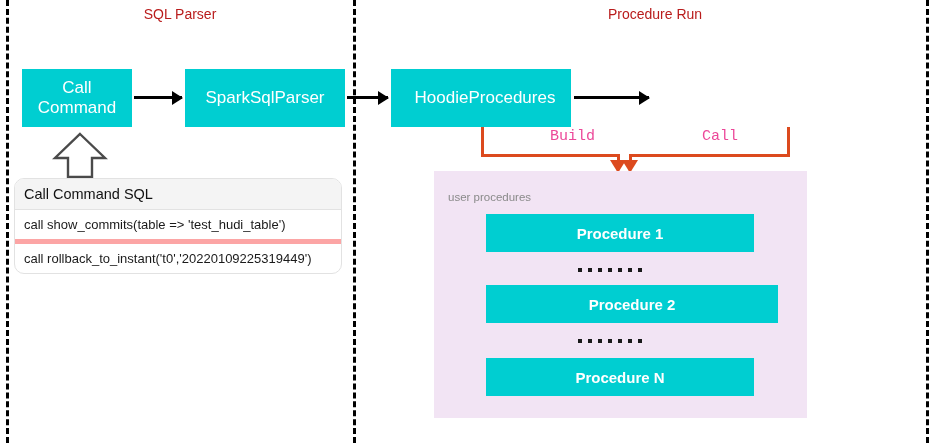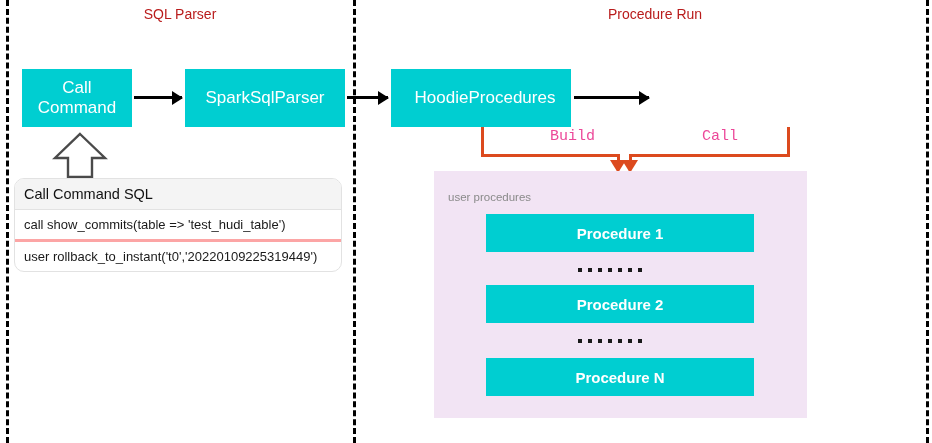--- a/index.html
+++ b/index.html
@@ -66,21 +66,21 @@
   }
   .sqltable .hdr {
     background: #f4f4f4;
     border-bottom: 1px solid #e2e2e2;
     padding: 7px 9px;
     font-size: 14.5px;
     color: #111111;
   }
   .sqltable .row {
     padding: 7px 9px;
-    border-bottom: 3px solid #fca5a5;
+    border-bottom: 5px solid #fca5a5;
     white-space: nowrap;
   }
   .sqltable .row:last-child { border-bottom: none; }
 
   
   .obr { position: absolute; }
   .obr .seg { position: absolute; background: #DC4A1E; }
   .oarrow {
     position: absolute;
     width: 0; height: 0;
@@ -150,21 +150,21 @@
   <div class="harrow" style="left:347px; top:96px; width:41px;"></div>
   <div class="harrow" style="left:574px; top:96px; width:75px;"></div>
 
   <svg class="blockarrow" style="left:50px; top:131px;" width="60" height="48" viewBox="0 0 60 48">
     <polygon points="30,3 55,27 42,27 42,46 18,46 18,27 5,27" fill="#ffffff" stroke="#4a4a4a" stroke-width="2.4" stroke-linejoin="miter"></polygon>
   </svg>
 
   <div class="sqltable" style="left:14px; top:178px; width:328px;">
     <div class="hdr">Call Command SQL</div>
     <div class="row">call show_commits(table =&gt; 'test_hudi_table')</div>
-    <div class="row">user rollback_to_instant('t0','20220109225319449')</div>
+    <div class="row">call rollback_to_instant('t0','20220109225319449')</div>
   </div>
 
   <div class="obr">
     <div class="seg" style="left:481px; top:127px; width:3px; height:30px;"></div>
     <div class="seg" style="left:481px; top:154px; width:139px; height:3px;"></div>
     <div class="seg" style="left:617px; top:154px; width:3px; height:9px;"></div>
   </div>
   <div class="oarrow" style="left:610px; top:160px;"></div>
   <div class="olabel" style="left:545px; top:128px;">Build</div>
 
@@ -184,21 +184,21 @@
   <div class="dots" style="left:578px; top:268px;">
     <i></i>
       <i></i>
       <i></i>
       <i></i>
       <i></i>
       <i></i>
       <i></i>
   </div>
 
-  <div class="procbox" style="left:486px; top:285px; width:268px; height:38px;">Procedure 2</div>
+  <div class="procbox" style="left:486px; top:285px; width:292px; height:38px;">Procedure 2</div>
 
   <div class="dots" style="left:578px; top:339px;">
     <i></i>
       <i></i>
       <i></i>
       <i></i>
       <i></i>
       <i></i>
       <i></i>
   </div>

